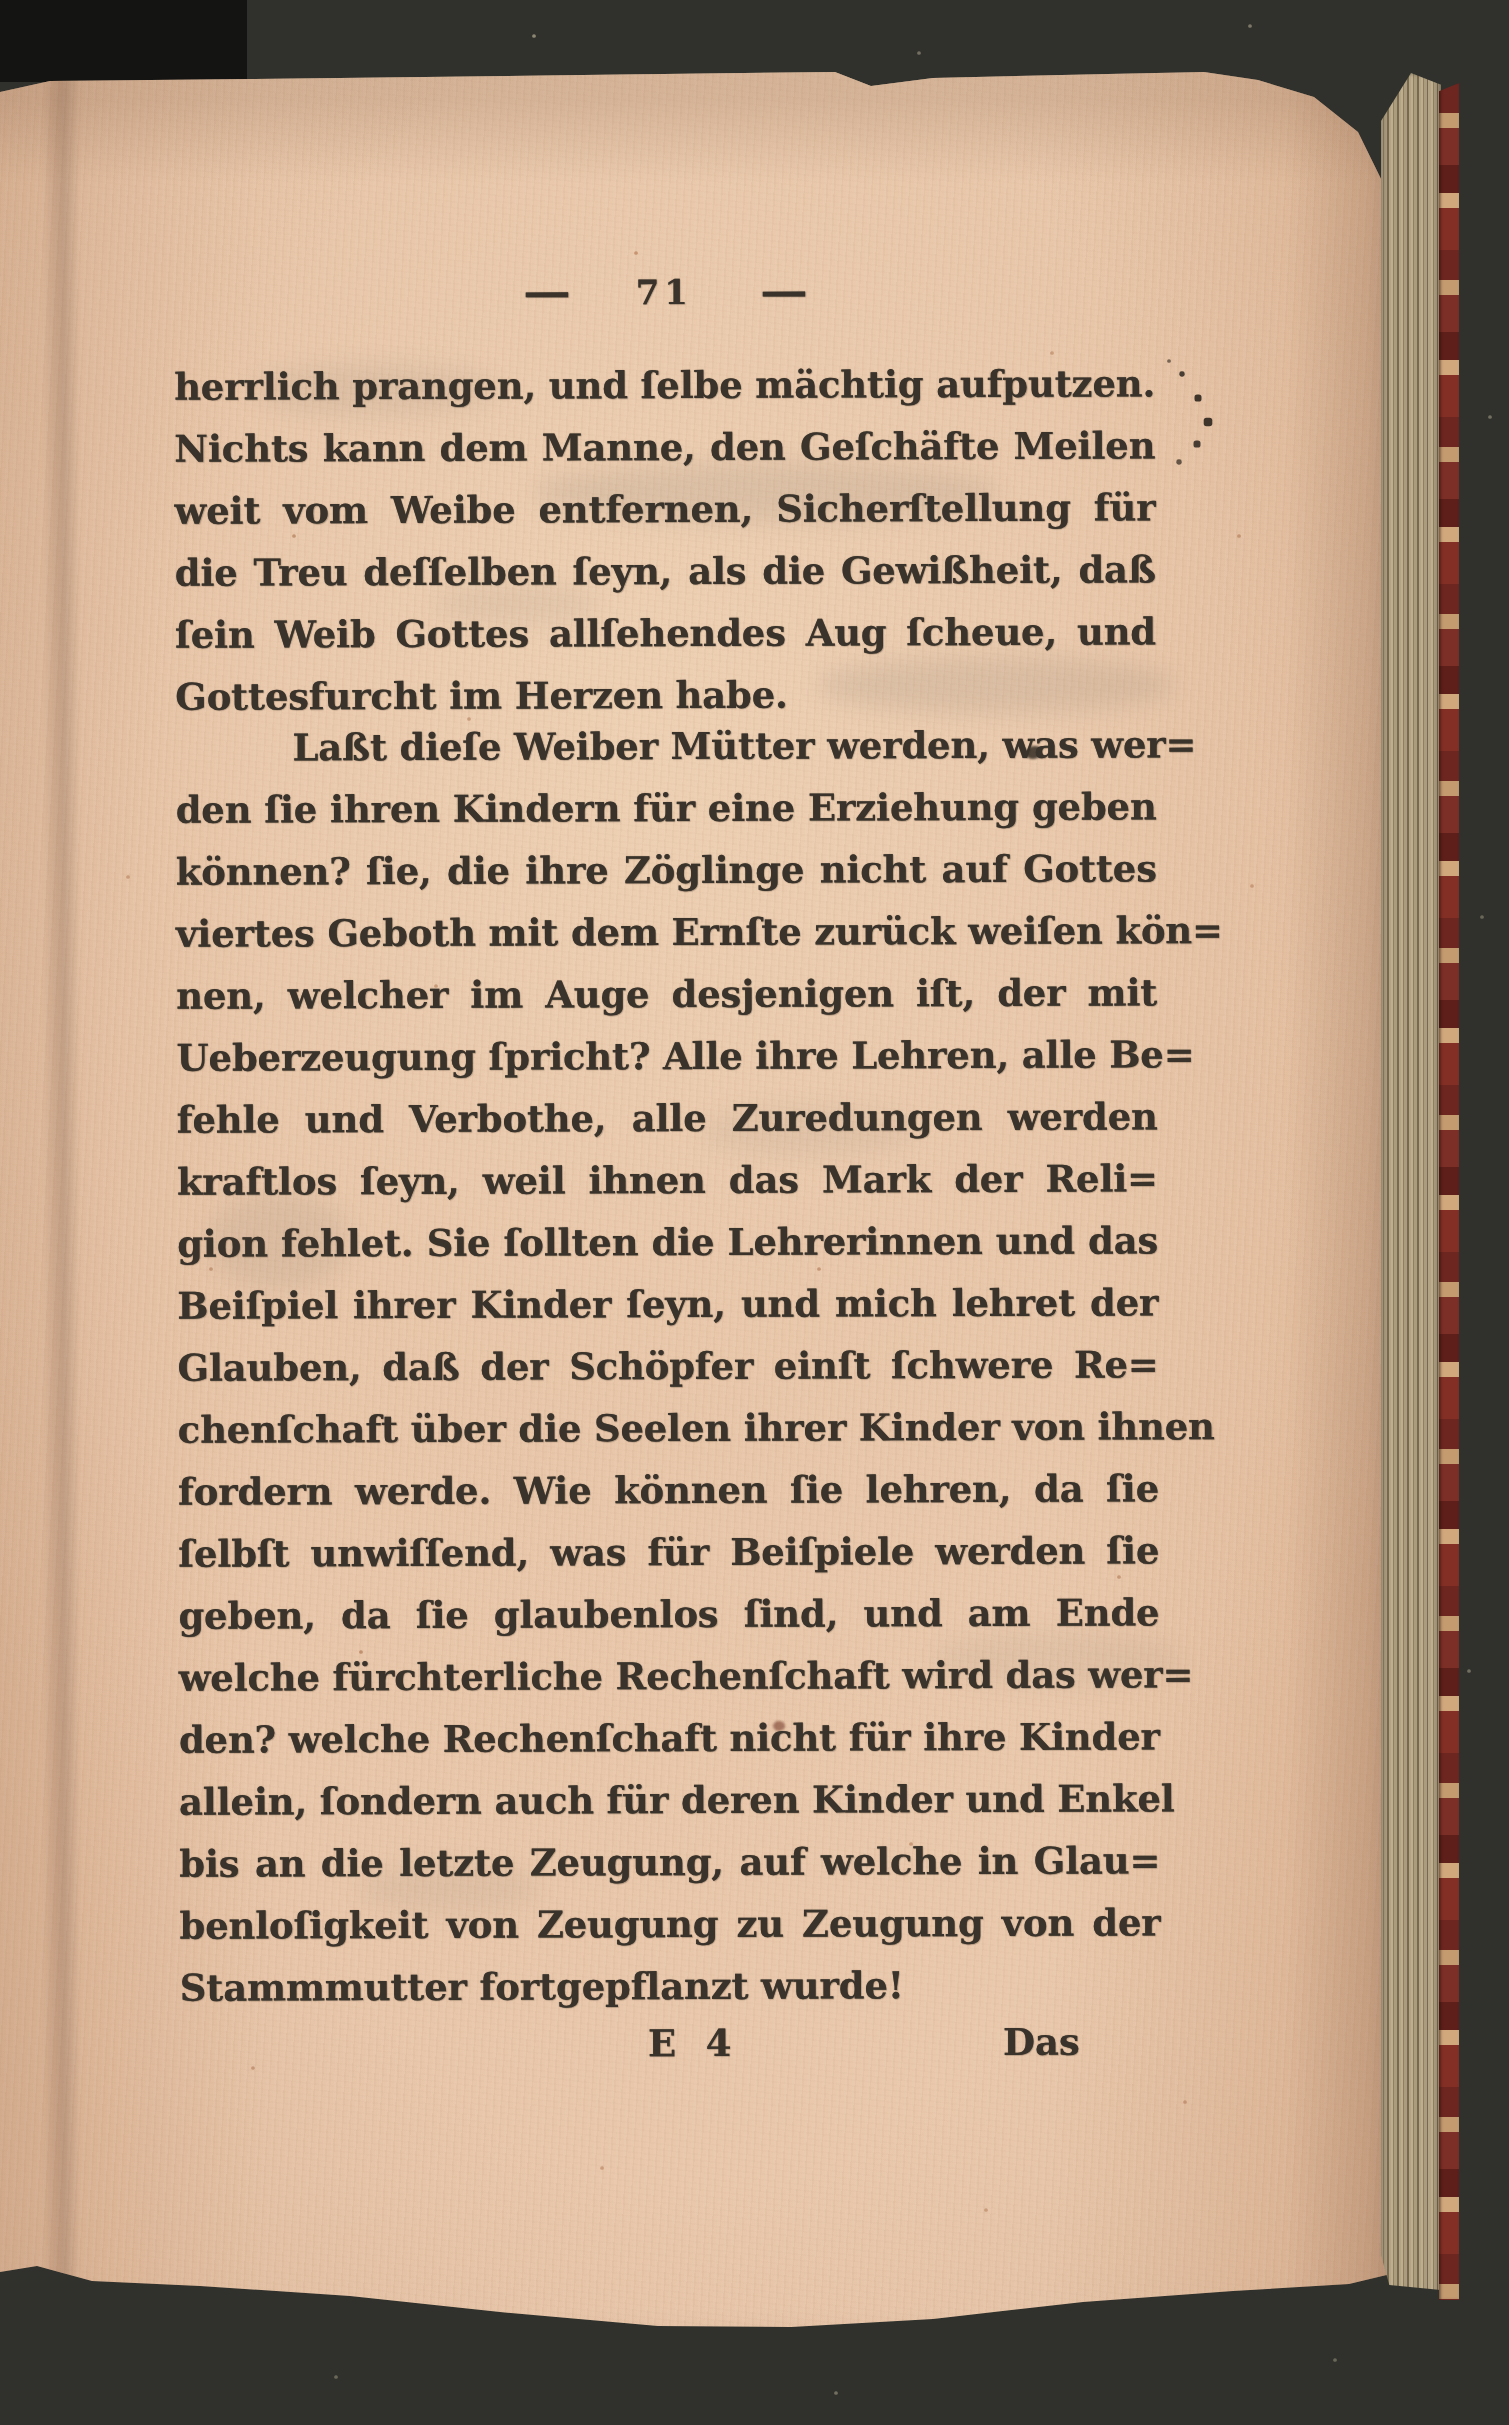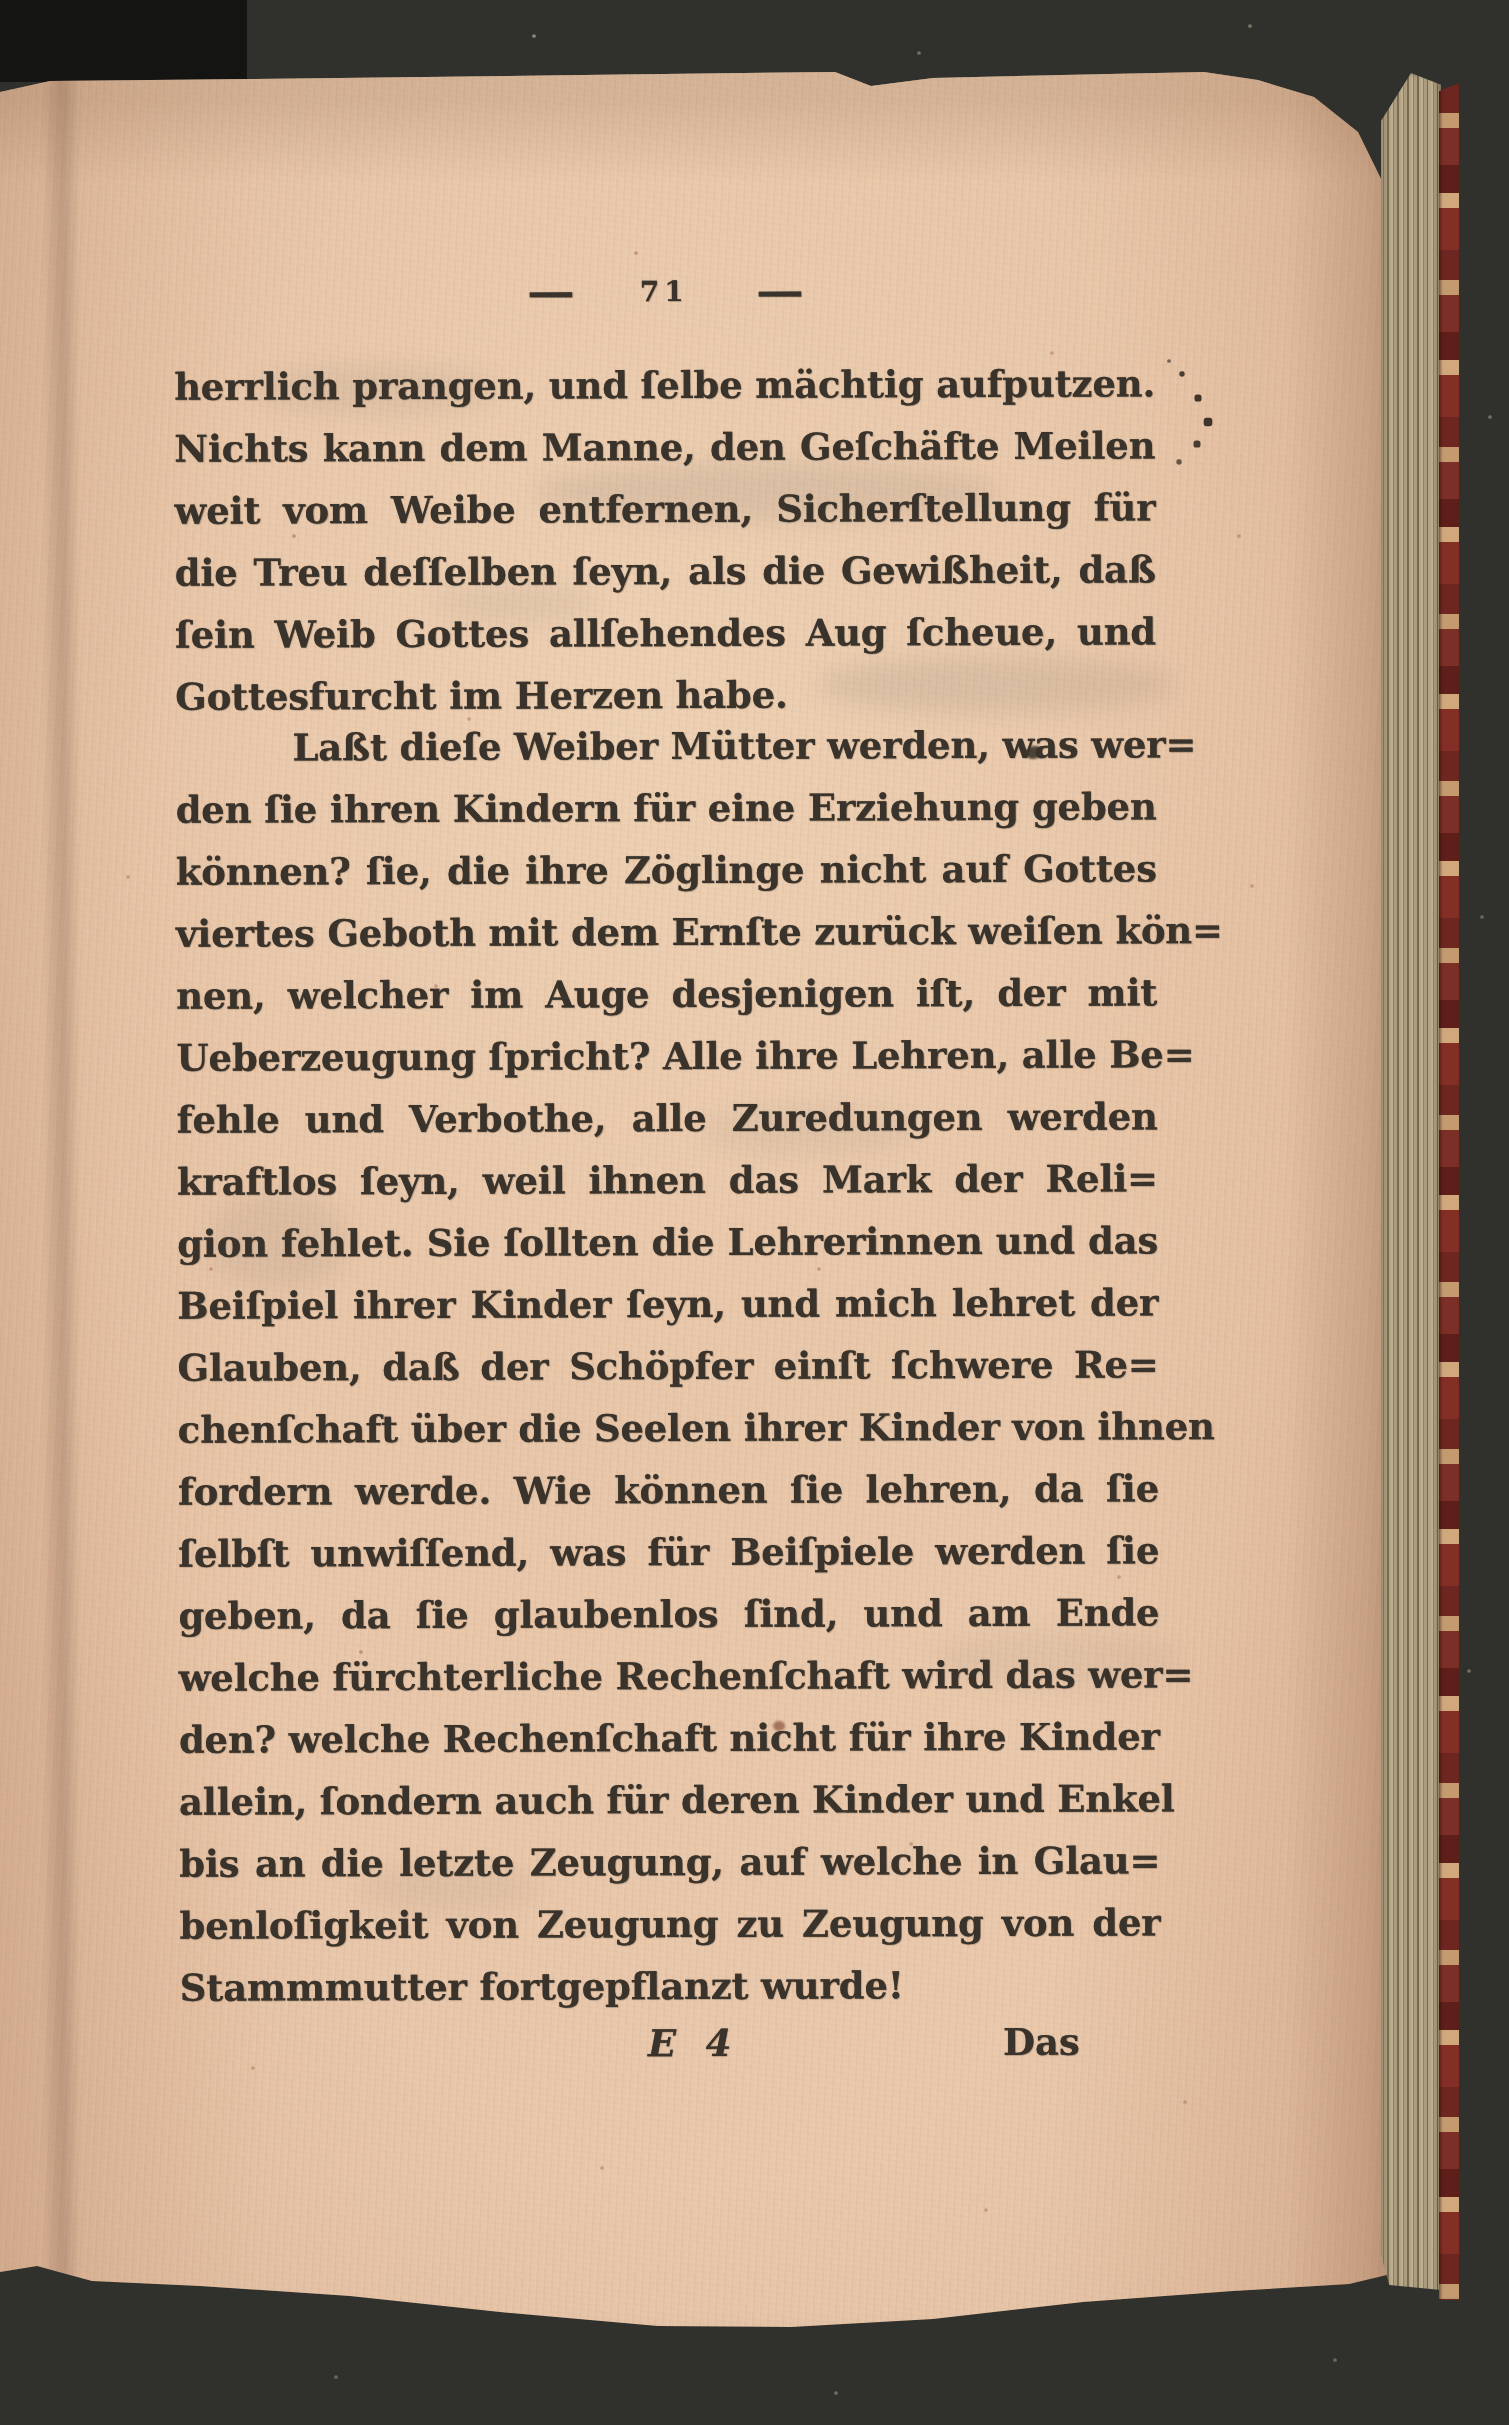--- a/index.html
+++ b/index.html
@@ -64,30 +64,30 @@
   .red-blot{position:absolute;left:773px;top:1721px;width:11.7px;height:10px;filter:blur(0.8px);
     background:rgba(110,50,35,.55);border-radius:50%;}
 
   
   .content{position:absolute;inset:0;font-family:"DejaVu Serif",serif;font-weight:700;
     color:#39332b;transform:rotate(-0.2deg);
     text-shadow:0 0 0.8px rgba(57,48,36,.7),0.8px 0.8px 0.8px rgba(57,48,36,.25);}
   .header{position:absolute;left:177px;top:260px;width:981px;height:60px;
     display:flex;justify-content:center;align-items:center;gap:72px;font-size:38px;}
   .rule{display:inline-block;transform:scaleX(1.25) scaleY(1.1);letter-spacing:-1.7px;}
-  .pagenum{font-size:28px;letter-spacing:5px;position:relative;top:1.7px;}
+  .pagenum{font-size:34px;letter-spacing:5px;position:relative;top:1.7px;}
   .para{position:absolute;left:177px;width:981px;}
   .para1{top:354px;}
   .para2{top:715px;}
   .line{height:62px;line-height:62px;font-size:37px;letter-spacing:-0.2px;
     text-align:justify;text-align-last:justify;white-space:nowrap;}
   .line.lastline{text-align-last:left;}
   .line.indent{padding-left:117px;}
   .sigline{position:absolute;left:177px;top:2012px;width:981px;height:62px;line-height:62px;font-size:37px;}
-  .sig{position:absolute;left:468px;letter-spacing:8.3px;font-style:italic;}
+  .sig{position:absolute;left:468px;letter-spacing:8.3px;}
   .catch{position:absolute;left:823px;}
 
   
   .fore-edge{position:absolute;left:1381px;top:73px;width:60px;height:2234px;
     background:repeating-linear-gradient(90deg,#bfae8e 0 1.7px,#8f8063 1.7px 3.3px,#ab9c7d 3.3px 5.8px,#776a50 5.8px 7.5px,#b3a485 7.5px 10px);
     clip-path:polygon(0 48px,30px 0,60px 11.7px,60px 2217px,8.3px 2212px,0 2182px);
     box-shadow:inset -2.5px 0 5px rgba(0,0,0,.35), inset 2.5px 0 4.2px rgba(0,0,0,.2);}
   .marbled{position:absolute;left:1439px;top:83px;width:20px;height:2217px;
     background:repeating-linear-gradient(179deg,#6e2620 0 30px,#c49a6f 30px 45px,#7c2f26 45px 82px,#5e1f1a 82px 110px,#d1a87c 110px 125px,#842f25 125px 167px);
     box-shadow:inset 1.7px 0 2.5px rgba(30,12,8,.5);

